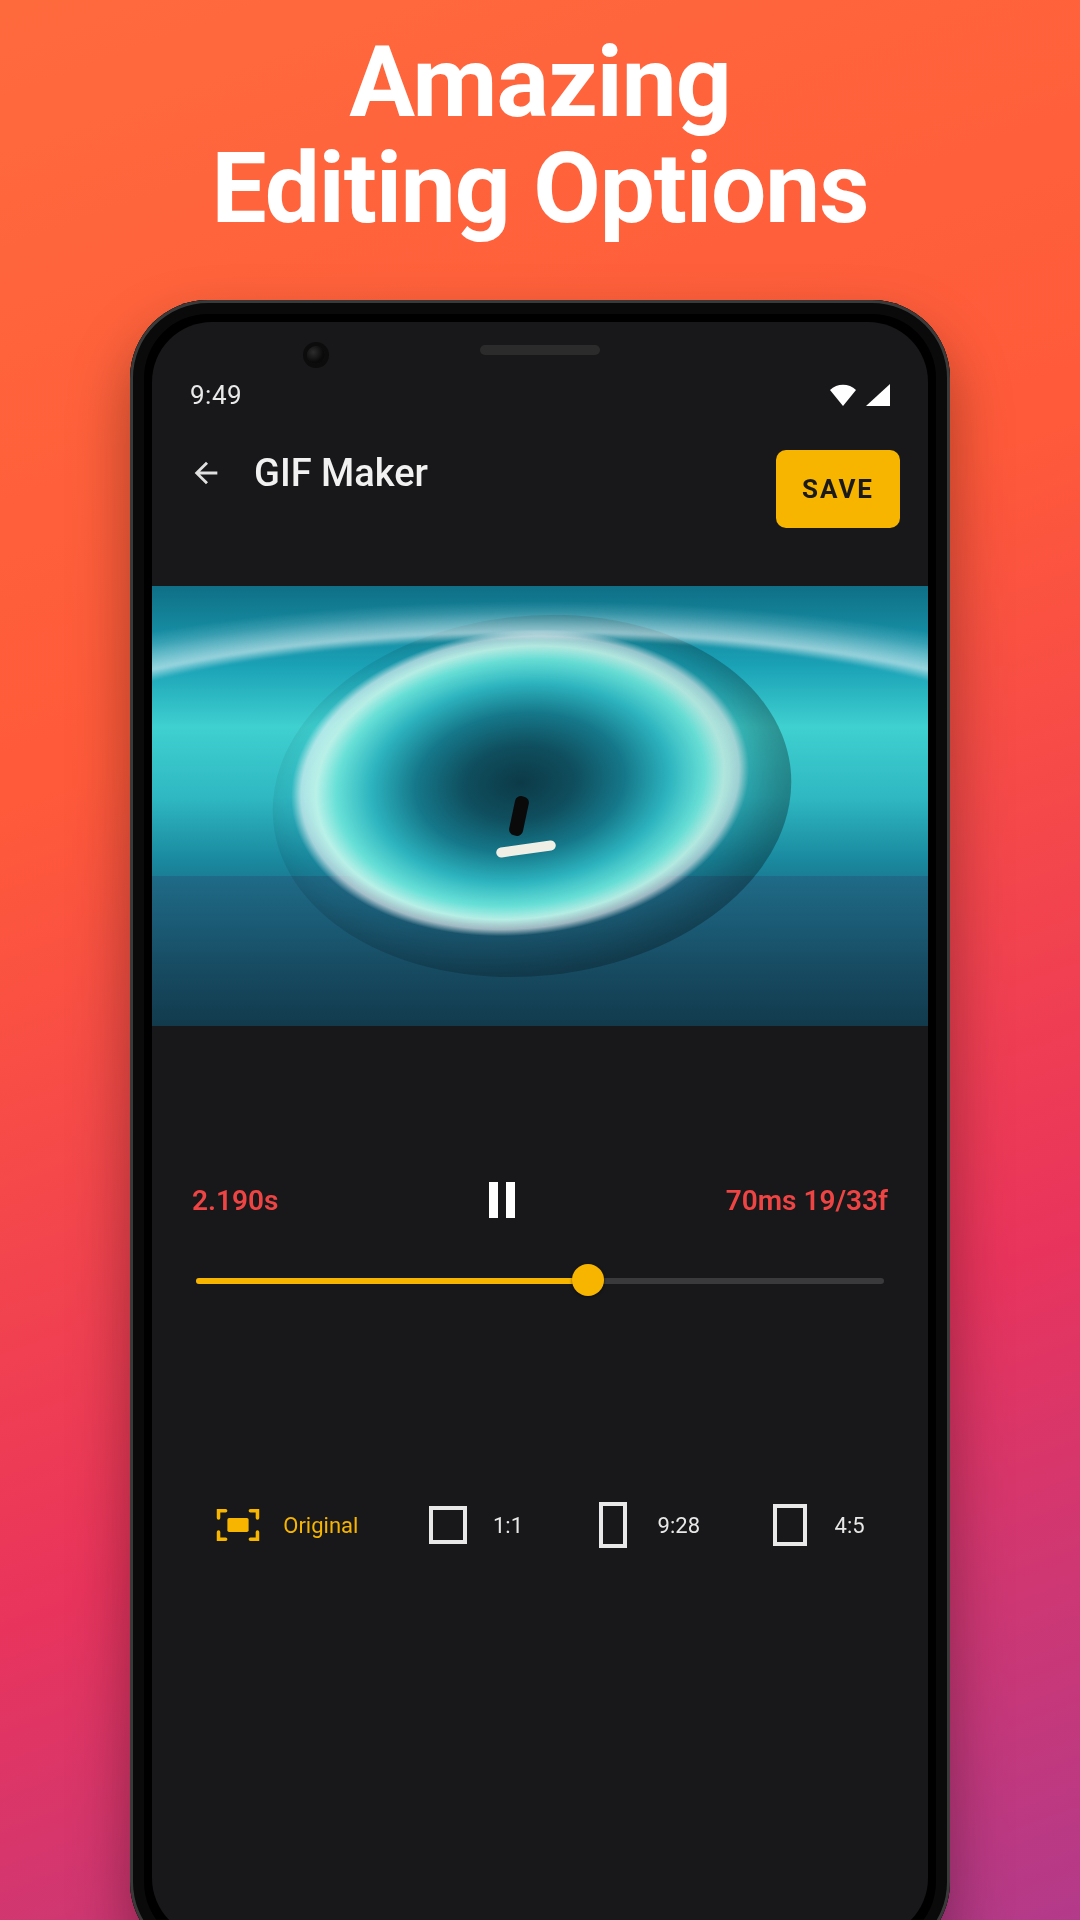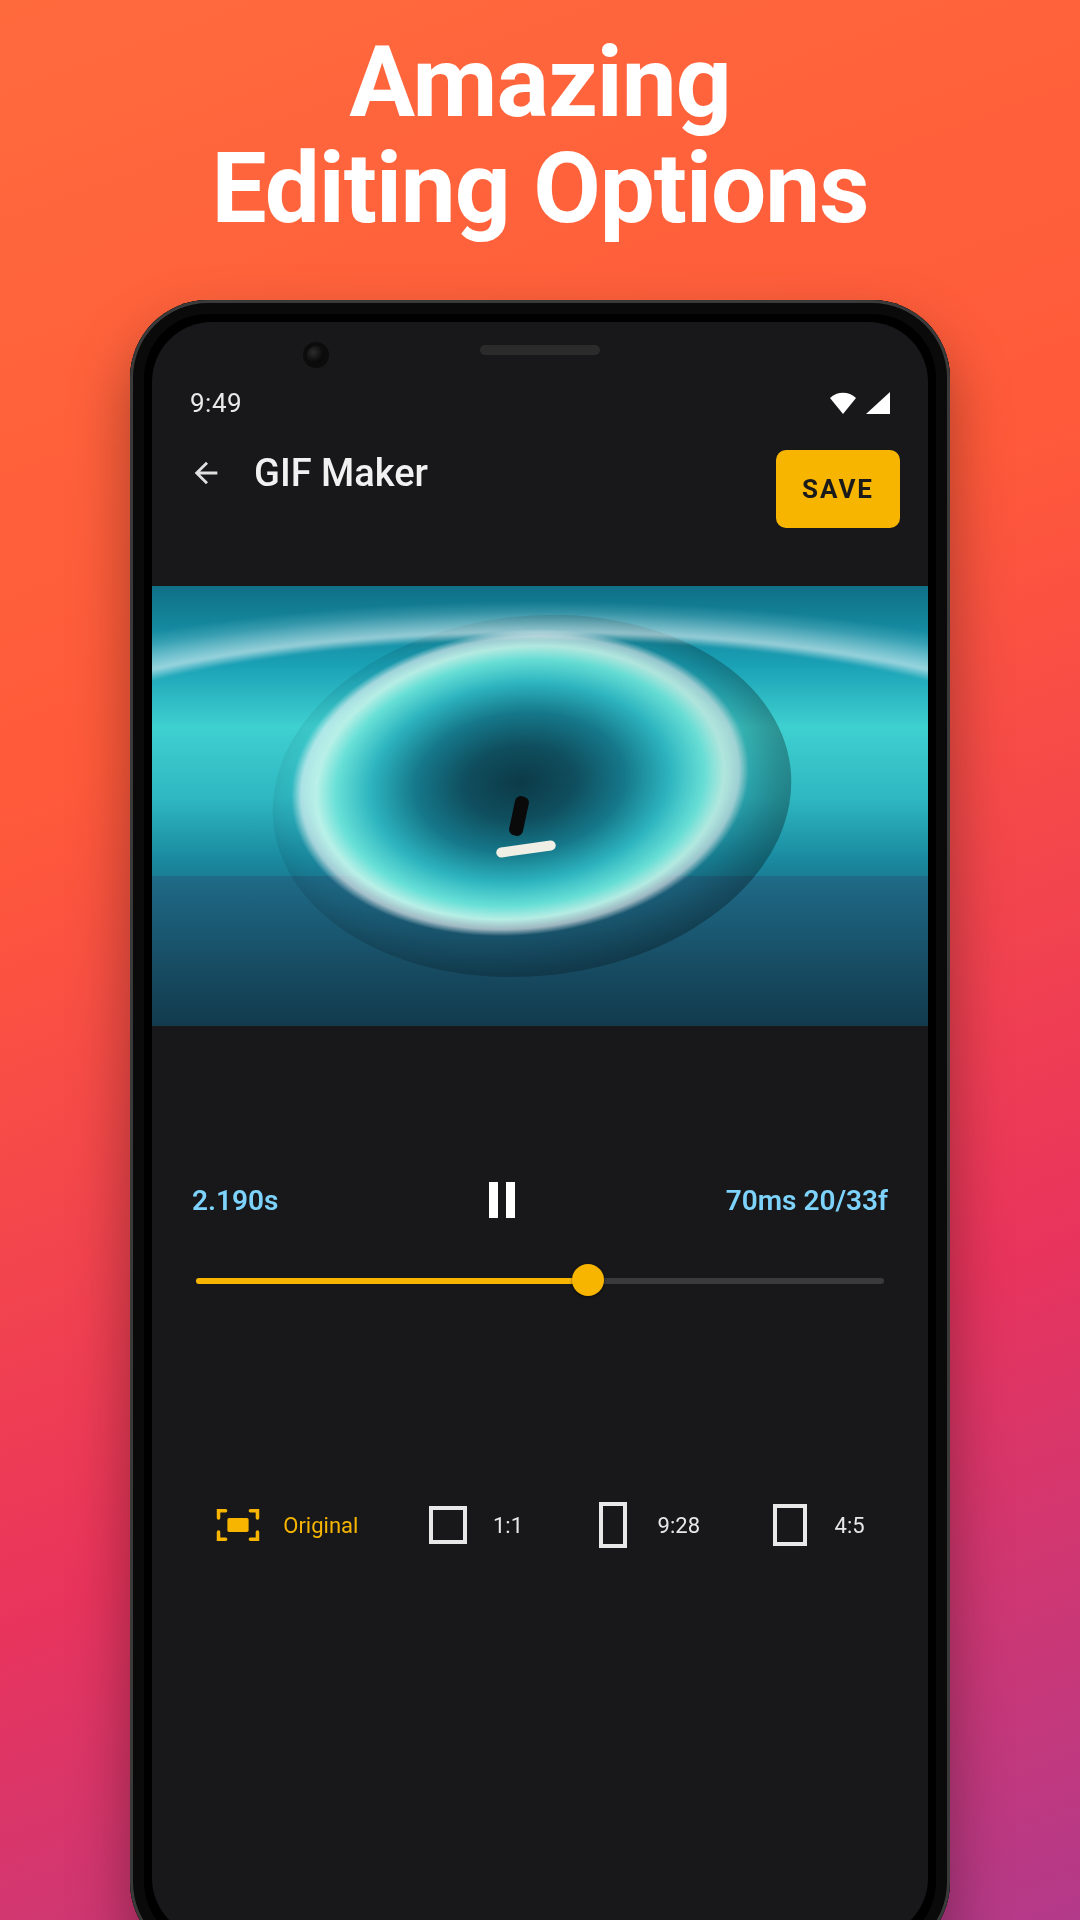--- a/index.html
+++ b/index.html
@@ -64,21 +64,21 @@
     left: 155px; top: 18px;
     width: 18px; height: 18px;
     border-radius: 50%;
     background: radial-gradient(circle at 35% 35%, #2c2c2c 0%, #0a0a0a 60%);
     box-shadow: 0 0 0 4px #0c0c0c;
   }
 
   
   .statusbar {
     position: absolute;
-    top: 60px; left: 0; right: 0;
+    top: 52px; left: 0; right: 0;
     height: 42px;
     display: flex;
     align-items: center;
     justify-content: space-between;
     padding: 0 38px;
     color: #e9e9ea;
     font-size: 26px;
     letter-spacing: 0.5px;
   }
   .status-right { display: flex; align-items: center; gap: 8px; }
@@ -169,21 +169,21 @@
     width: 60px; height: 10px;
     background: #f0efe6; border-radius: 6px;
     transform: rotate(-8deg);
   }
 
   
   .playback {
     position: absolute;
     top: 850px; left: 40px; right: 40px;
     display: flex; align-items: center; justify-content: space-between;
-    color: #7dd3fc;
+    color: #ef4444;
     font-size: 28px;
     font-weight: 600;
   }
   .play-pause {
     width: 56px; height: 56px;
     display: flex; align-items: center; justify-content: center;
     cursor: pointer;
   }
 
   
@@ -281,21 +281,21 @@
     </div>
 
     <div class="playback">
       <span>2.190s</span>
       <div class="play-pause">
         <svg width="30" height="36" viewBox="0 0 30 36">
           <rect x="2" y="0" width="9" height="36" fill="#ffffff"></rect>
           <rect x="19" y="0" width="9" height="36" fill="#ffffff"></rect>
         </svg>
       </div>
-      <span>70ms 20/33f</span>
+      <span>70ms 19/33f</span>
     </div>
 
     <div class="slider">
       <div class="track"></div>
       <div class="track-fill" id="track-fill" style="width: 57%;"></div>
       <div class="thumb" id="thumb" style="left: 57%;"></div>
     </div>
 
     <div class="aspects">
 

